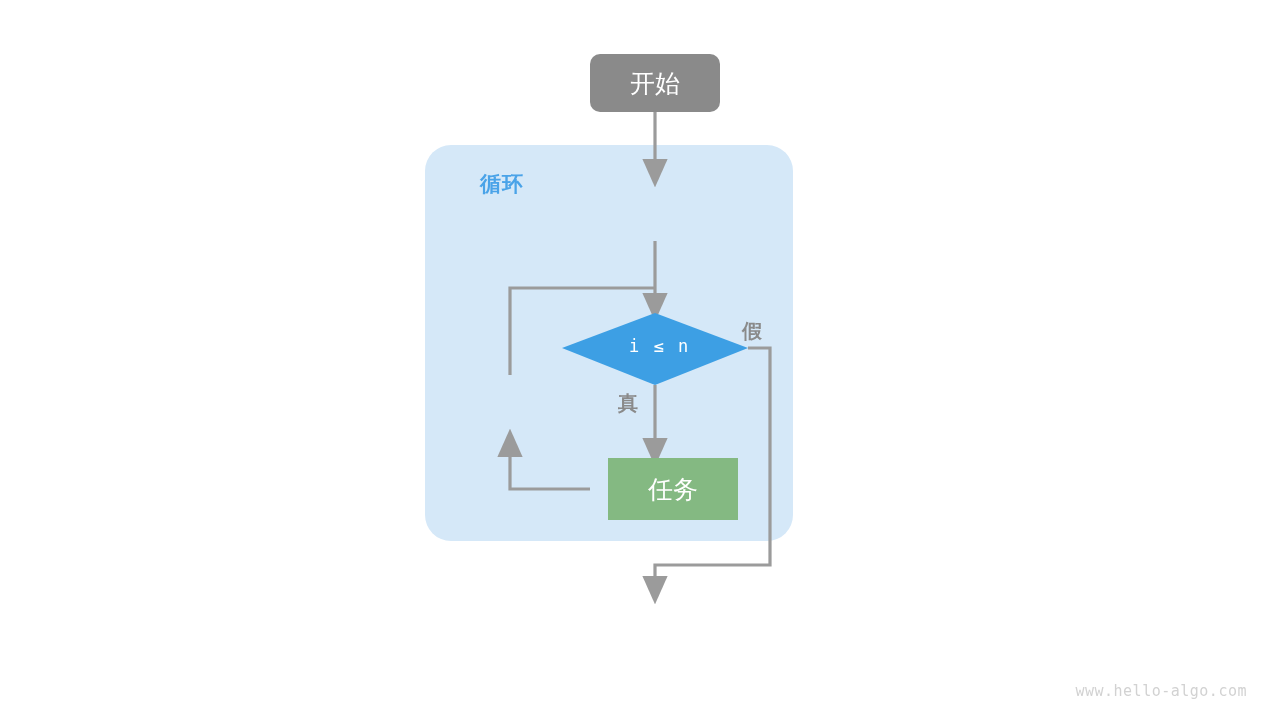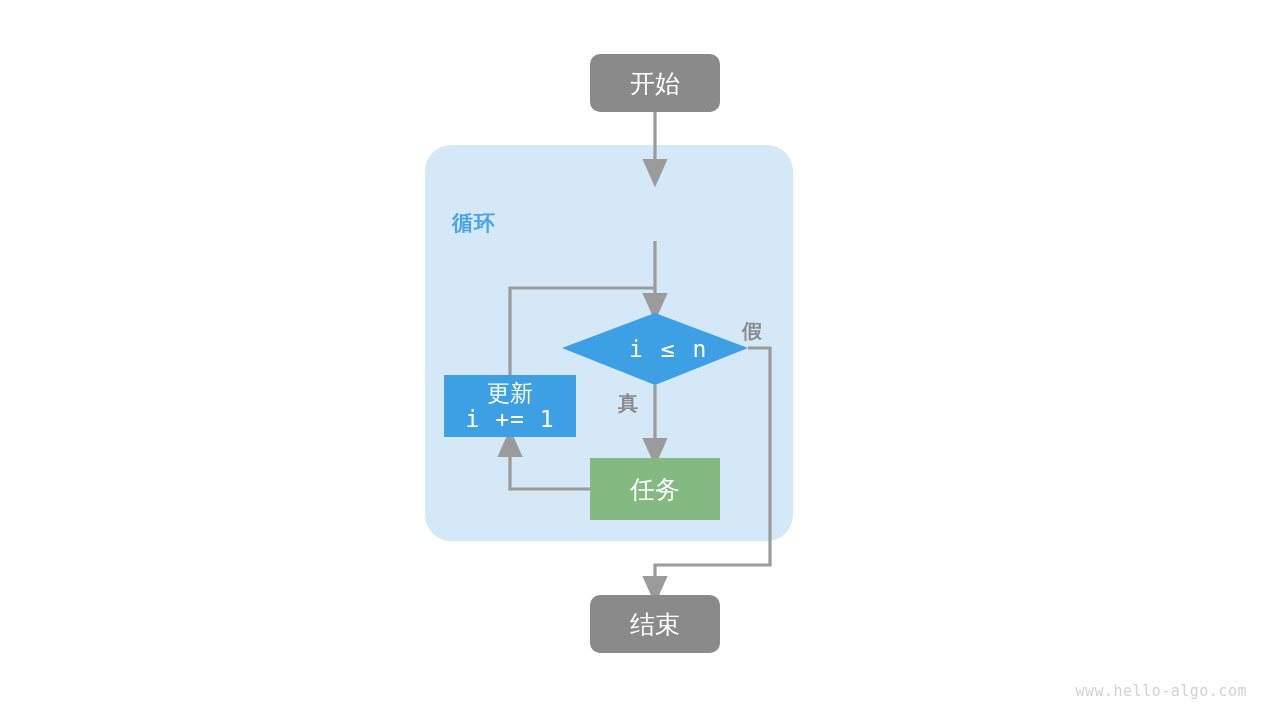--- a/index.html
+++ b/index.html
@@ -55,21 +55,21 @@
   }
   .node-line-mono {
     font-family: "DejaVu Sans Mono", monospace;
     font-size: 23px;
     letter-spacing: 1px;
   }
   .diamond-label {
     position: absolute;
     color: #ffffff;
     font-family: "DejaVu Sans Mono", monospace;
-    font-size: 23px;
+    font-size: 17px;
     letter-spacing: 2px;
     white-space: nowrap;
   }
   .group-label {
     position: absolute;
     color: #4aa3e8;
     font-weight: bold;
     font-size: 21px;
     letter-spacing: 1px;
   }
@@ -113,40 +113,33 @@
 
     <path d="M 655 385 L 655 452" stroke="#9b9b9b" stroke-width="3.2" fill="none" marker-end="url(#arrowhead)"></path>
 
     <path d="M 590 489 L 510 489 L 510 443" stroke="#9b9b9b" stroke-width="3.2" fill="none" marker-end="url(#arrowhead)"></path>
 
     <path d="M 748 348 L 770 348 L 770 565 L 655 565 L 655 590" stroke="#9b9b9b" stroke-width="3.2" fill="none" marker-end="url(#arrowhead)"></path>
 
     <polygon points="655,313 748,348 655,385 562,348" fill="#3d9fe4"></polygon>
   </svg>
 
-  <div class="group-label" style="left:452px; top:170px;margin-top:39px;">循环</div>
+  <div class="group-label" style="left:480px; top:170px;">循环</div>
 
   <div class="node node-terminal" style="left:590px; top:54px; width:130px; height:58px;">
     <span class="node-line-cjk">开始</span>
   </div>
 
 
   <div class="diamond-label" style="left:629px; top:336px;">i ≤ n</div>
 
-  <div class="node node-process" style="left:444px; top:375px; width:132px; height:62px;">
-    <span class="node-line-cjk">更新</span>
-    <span class="node-line-mono">i += 1</span>
-  </div>
 
-  <div class="node node-task" style="left:590px; top:458px; width:130px; height:62px;">
+  <div class="node node-task" style="left:608px; top:458px; width:130px; height:62px;">
     <span class="node-line-cjk">任务</span>
   </div>
 
-  <div class="node node-terminal" style="left:590px; top:595px; width:130px; height:58px;">
-    <span class="node-line-cjk">结束</span>
-  </div>
 
   <div class="edge-label" style="left:618px; top:390px;">真</div>
   <div class="edge-label" style="left:742px; top:318px;">假</div>
 
   <div class="watermark">www.hello-algo.com</div>
 
 </div>
 
 </body></html>

